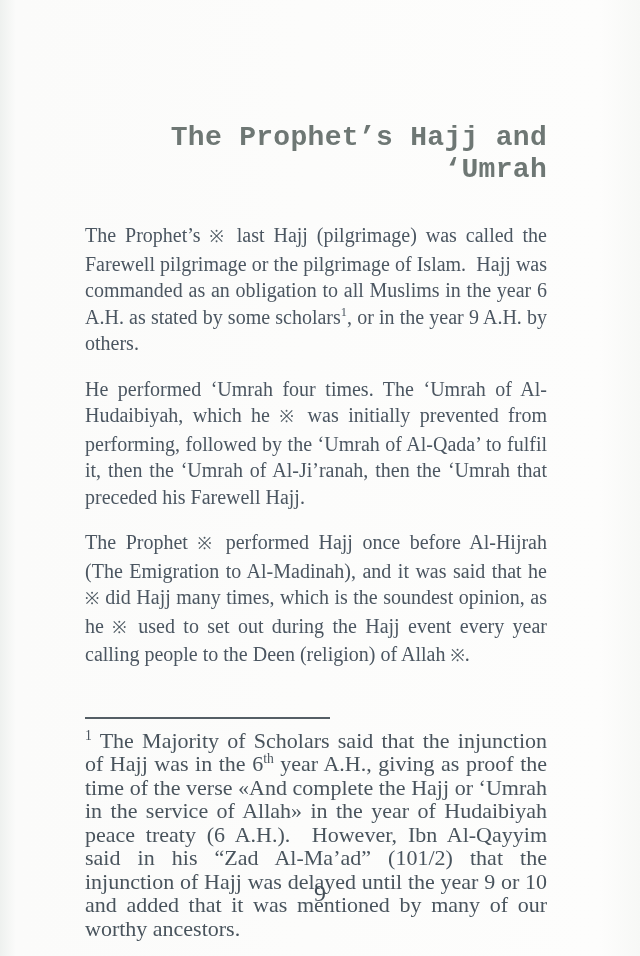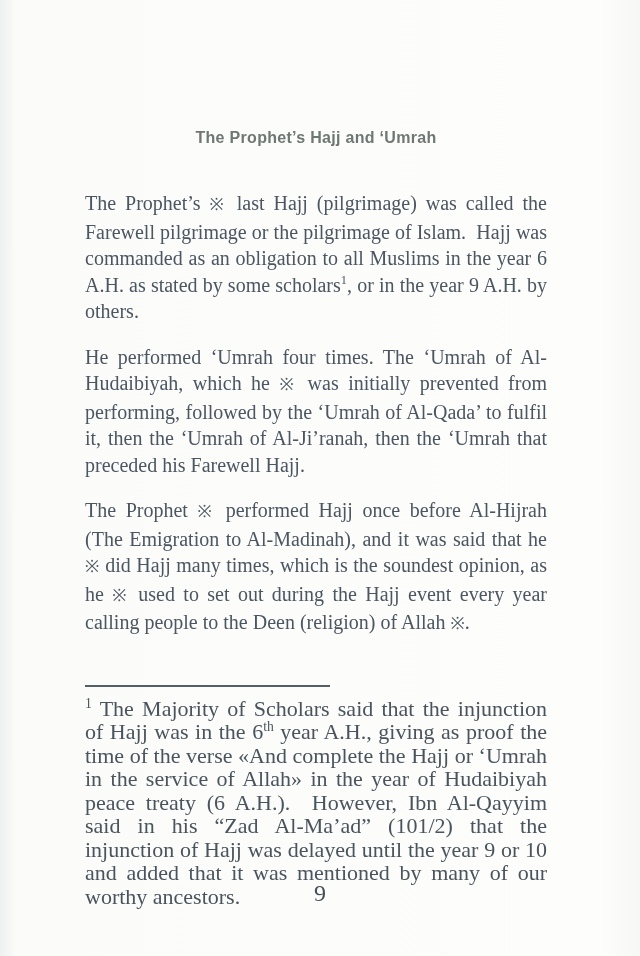--- a/index.html
+++ b/index.html
@@ -19,24 +19,24 @@
     color: #4b5661;
   }
   .content {
     position: absolute;
     left: 85px;
     top: 0;
     width: 462px;
   }
   .chapter-title {
     margin: 122px 0 0 0;
-    text-align: center;
-    font-family: Liberation Sans, sans-serif;
+    text-align: right;
+    font-family: Liberation Mono, monospace;
     font-weight: 700;
-    font-size: 16px;
+    font-size: 28px;
     line-height: 32px;
     letter-spacing: 0.3px;
     color: #6e7774;
   }
   .body-para {
     margin: 0 0 19px 0;
     font-size: 20px;
     line-height: 26.5px;
     text-align: justify;
     color: #4b5661;

